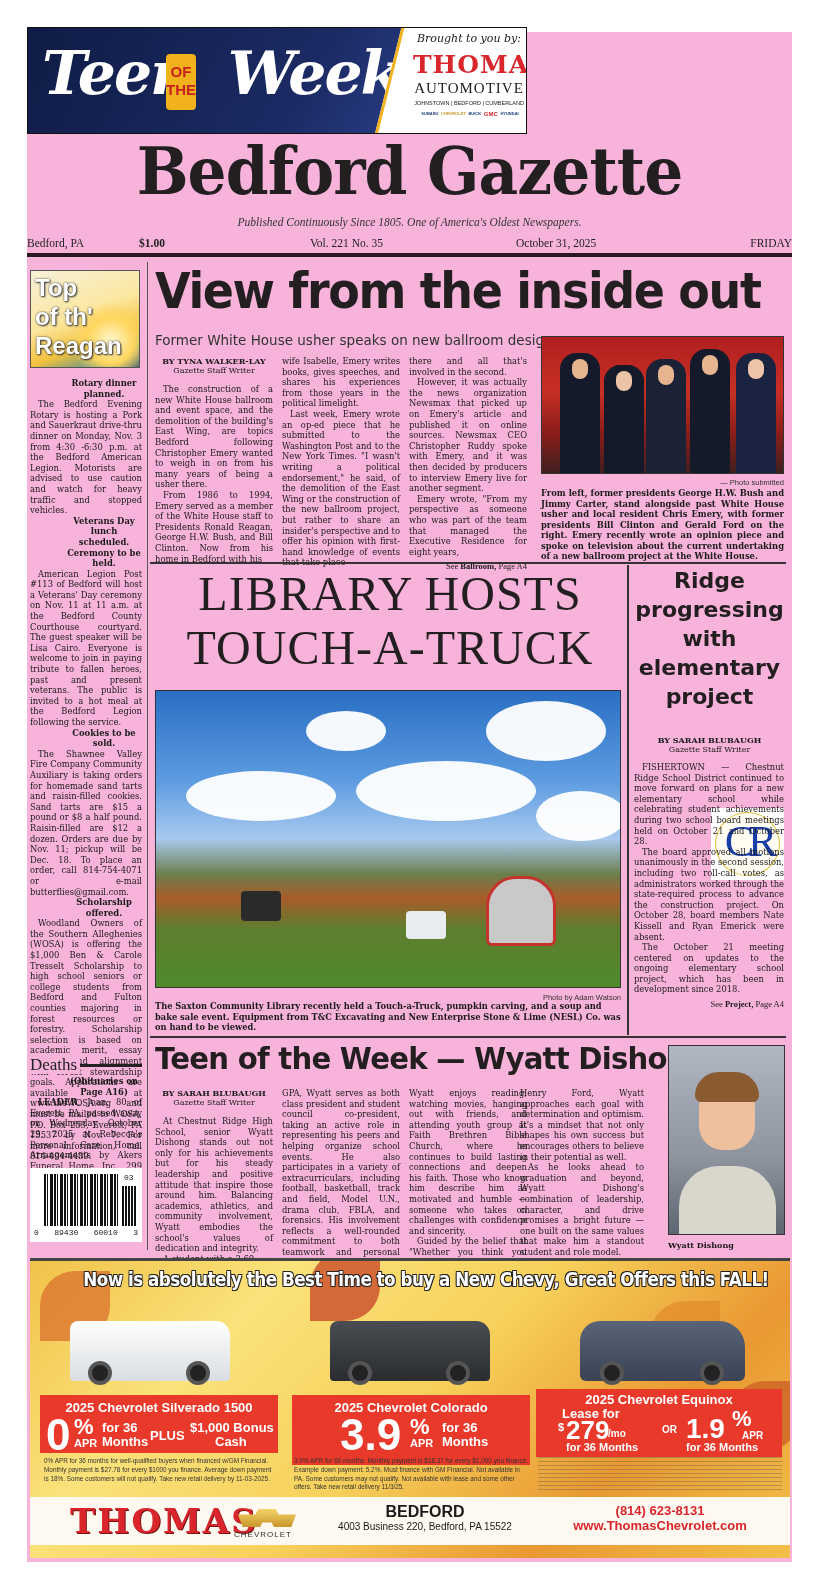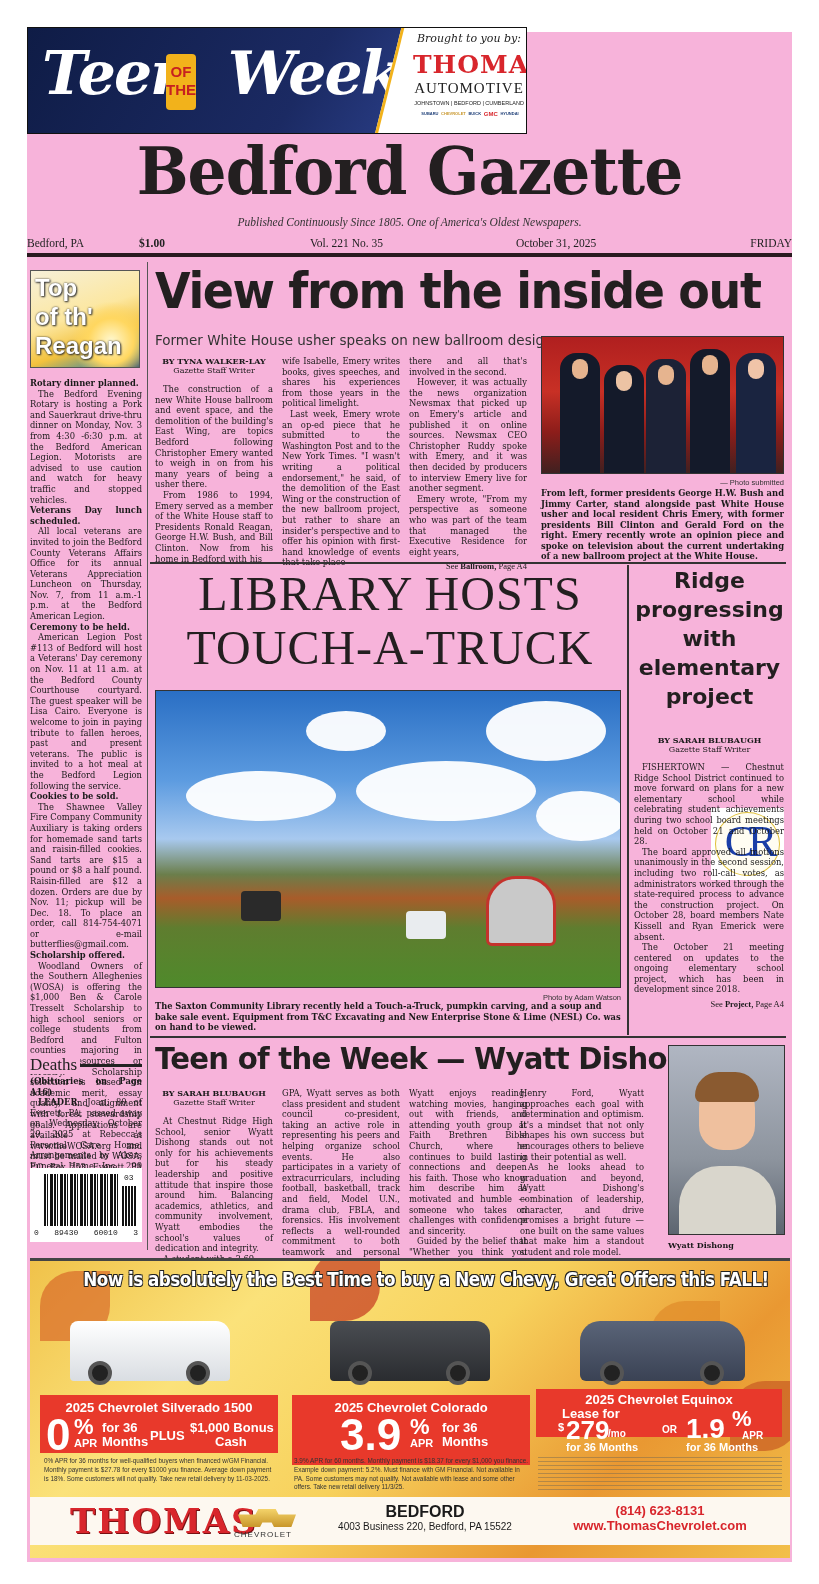--- a/index.html
+++ b/index.html
@@ -2,21 +2,21 @@
 <html><head>
 <meta charset="utf-8">
 <style>
   * { box-sizing: border-box; margin: 0; padding: 0; }
   html, body { width: 819px; height: 1584px; background: #ffffff; overflow: hidden; }
   body { position: relative; font-family: "DejaVu Serif", serif; color: #1a1a1a; }
   .page { position: absolute; left: 27px; top: 32px; width: 765px; height: 1530px; background: #f7b3da; }
   .abs { position: absolute; }
   .body-text { font-family: "DejaVu Serif", serif; font-size: 8.4px; line-height: 10.6px; text-align: justify; color: #1a1a1a; }
   .body-text p { text-indent: 8px; }
-  .body-text .head { text-indent: 0; font-weight: bold; }
+  .body-text .head { text-indent: 0; text-align: center; font-weight: bold; margin-left: 36px; }
   .byline { font-family: "DejaVu Serif", serif; font-size: 8px; line-height: 10px; text-align: center; }
   .byline b { display: block; }
 
   
   .totw-banner { left: 27px; top: 27px; width: 500px; height: 107px; background: linear-gradient(120deg,#0f1c46 0%,#1b2a63 55%,#273a80 75%); border: 1px solid #111; overflow: hidden; }
   .totw-title { left: 14px; top: 10px; font-family: "DejaVu Serif", serif; font-style: italic; font-weight: bold; font-size: 60px; color: #fff; letter-spacing: -2px; }
   .totw-of { left: 138px; top: 26px; width: 30px; height: 56px; background: #f2b21b; border-radius: 4px; color: #c62020; font-family: "Liberation Sans", sans-serif; font-weight: bold; font-size: 15px; line-height: 18px; text-align: center; padding-top: 9px; }
   .totw-sponsor { left: 378px; top: 0; width: 122px; height: 107px; background: #fff; }
   .totw-sponsor-skew { left: 360px; top: 0; width: 40px; height: 107px; background: #fff; transform: skewX(-14deg); border-left: 3px solid #f2b21b; }
   .brought { left: 385px; top: 4px; width: 112px; text-align: center; font-family: "DejaVu Serif", serif; font-style: italic; font-size: 11px; color: #222; }
@@ -155,21 +155,20 @@
   </div>
 </div>
 
 <div class="abs left-col body-text">
   <div>
     <p class="head">Rotary dinner planned.</p>
     <p>The Bedford Evening Rotary is hosting a Pork and Sauerkraut drive-thru dinner on Monday, Nov. 3 from 4:30 -6:30 p.m. at the Bedford American Legion. Motorists are advised to use caution and watch for heavy traffic and stopped vehicles.</p>
   </div>
   <div>
     <p class="head">Veterans Day lunch scheduled.</p>
-    <p>All local veterans are invited to join the Bedford County Veterans Affairs Office for its annual Veterans Appreciation Luncheon on Thursday, Nov. 7, from 11 a.m.-1 p.m. at the Bedford American Legion.</p>
   </div>
   <div>
     <p class="head">Ceremony to be held.</p>
     <p>American Legion Post #113 of Bedford will host a Veterans' Day ceremony on Nov. 11 at 11 a.m. at the Bedford County Courthouse courtyard. The guest speaker will be Lisa Cairo. Everyone is welcome to join in paying tribute to fallen heroes, past and present veterans. The public is invited to a hot meal at the Bedford Legion following the service.</p>
   </div>
   <div>
     <p class="head">Cookies to be sold.</p>
     <p>The Shawnee Valley Fire Company Community Auxiliary is taking orders for homemade sand tarts and raisin-filled cookies. Sand tarts are $15 a pound or $8 a half pound. Raisin-filled are $12 a dozen. Orders are due by Nov. 11; pickup will be Dec. 18. To place an order, call 814-754-4071 or e-mail butterflies@gmail.com.</p>
   </div>
   <div>
@@ -360,21 +359,21 @@
     <div style="position:relative;height:40px">
       <span class="abs big" style="left:48px;top:0">3.9</span>
       <span class="abs pct" style="left:118px;top:2px">%</span>
       <span class="abs small-bold" style="left:118px;top:22px;font-size:11px">APR</span>
       <span class="abs small-bold" style="left:150px;top:6px">for 36</span>
       <span class="abs small-bold" style="left:150px;top:20px">Months</span>
     </div>
   </div>
   <div class="fine" style="left:264px;width:236px">3.9% APR for 60 months. Monthly payment is $18.37 for every $1,000 you finance. Example down payment: 5.2%. Must finance with GM Financial. Not available in PA. Some customers may not qualify. Not available with lease and some other offers. Take new retail delivery 11/3/25.</div>
 
-  <div class="offer" style="left:506px;top:128px;width:246px;height:48px">
+  <div class="offer" style="left:506px;top:128px;width:246px;height:68px">
     <div class="offer-title" style="padding-top:3px">2025 Chevrolet Equinox</div>
     <div style="position:relative;height:46px">
       <span class="abs small-bold" style="left:26px;top:0">Lease for</span>
       <span class="abs small-bold" style="left:22px;top:14px;font-size:11px">$</span>
       <span class="abs" style="left:30px;top:8px;font-weight:bold;font-size:26px">279</span>
       <span class="abs small-bold" style="left:72px;top:20px;font-size:10px">/mo</span>
       <span class="abs small-bold" style="left:30px;top:34px;font-size:11px">for 36 Months</span>
       <span class="abs small-bold" style="left:126px;top:16px;font-size:10px">OR</span>
       <span class="abs" style="left:150px;top:6px;font-weight:bold;font-size:28px">1.9</span>
       <span class="abs pct" style="left:196px;top:2px">%</span>

